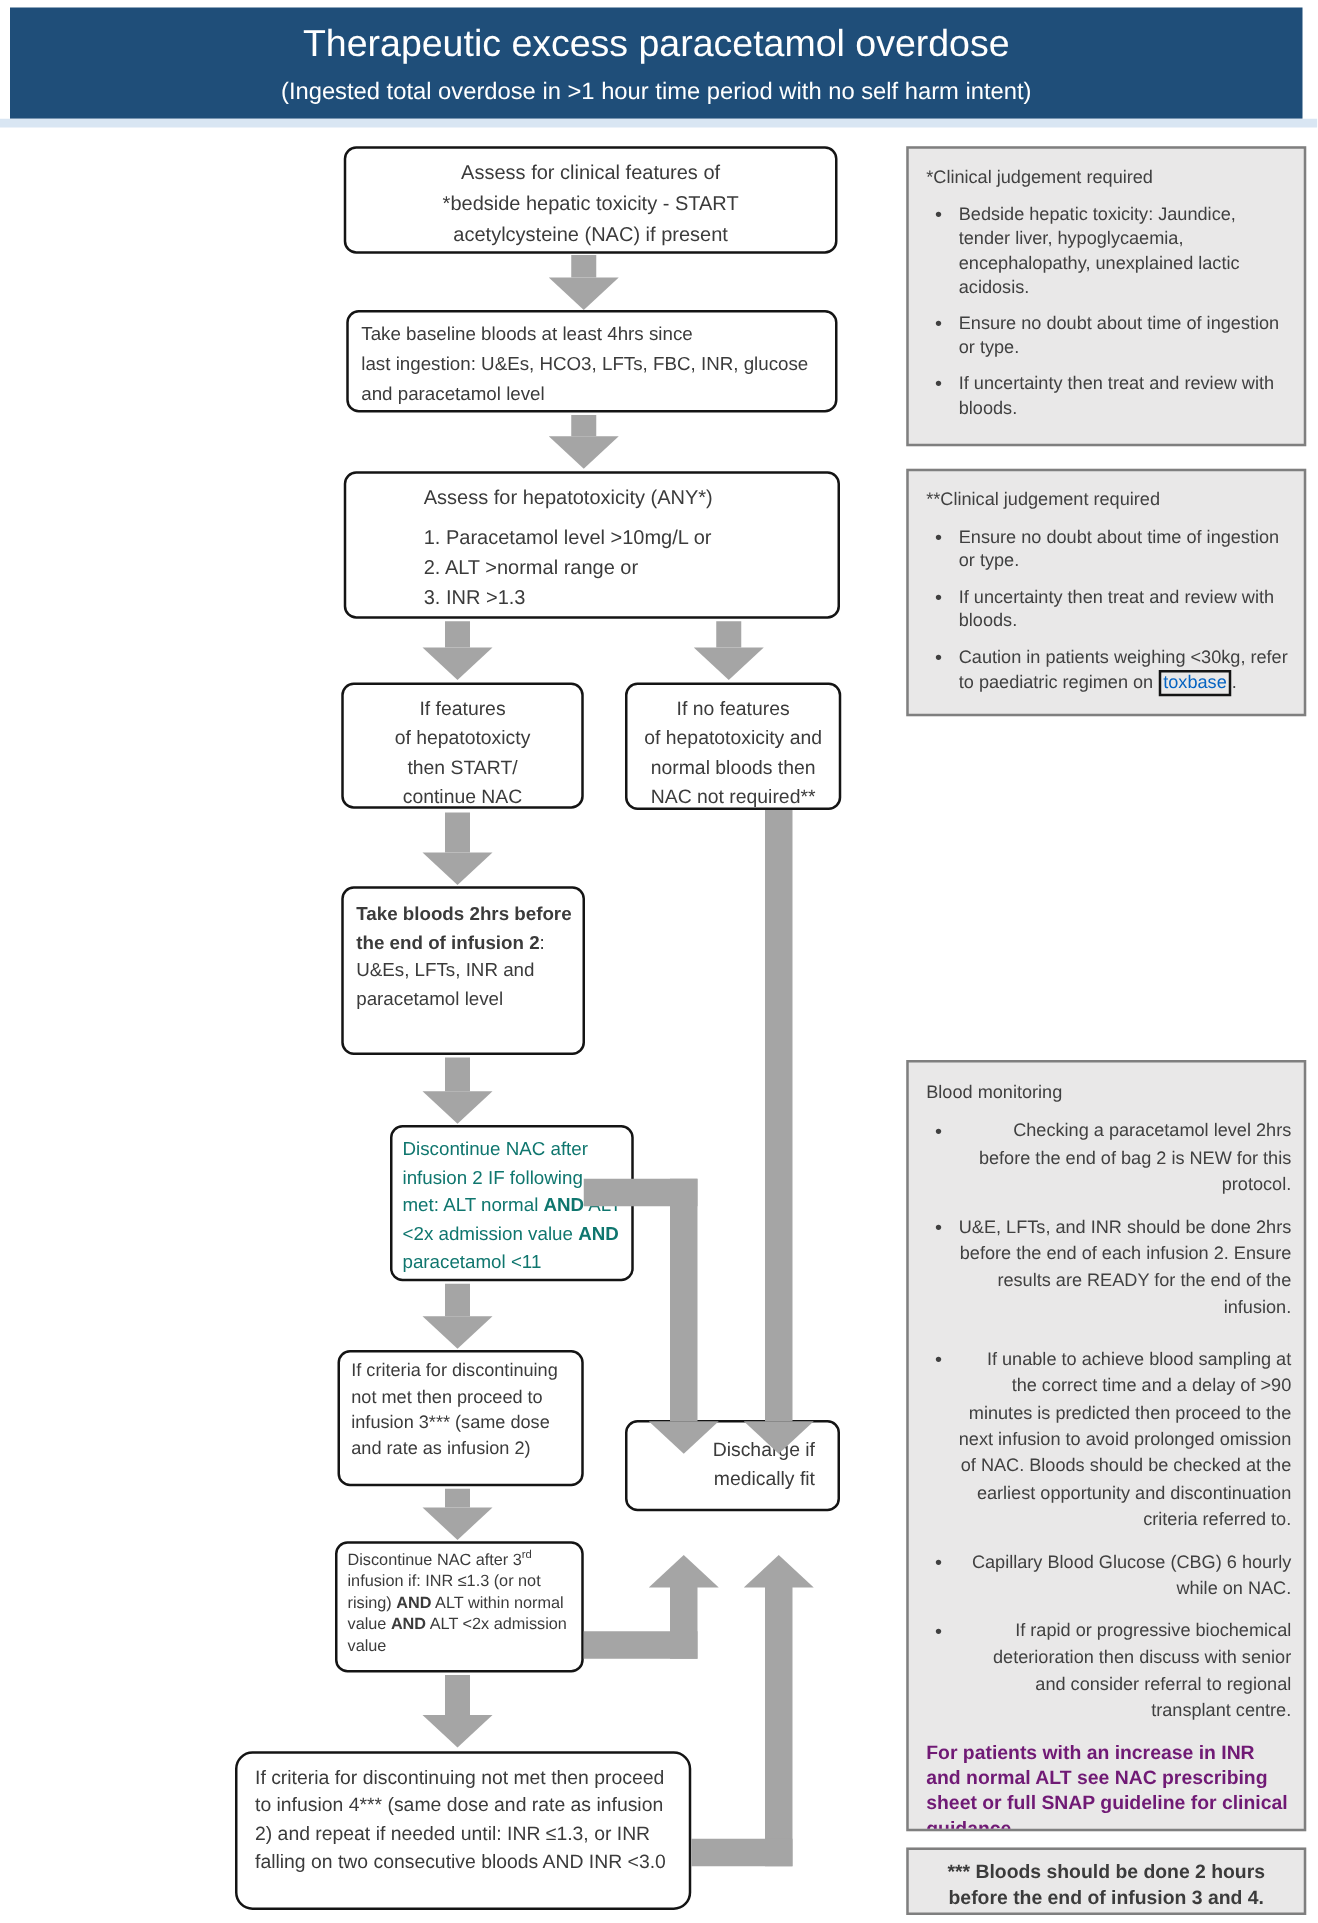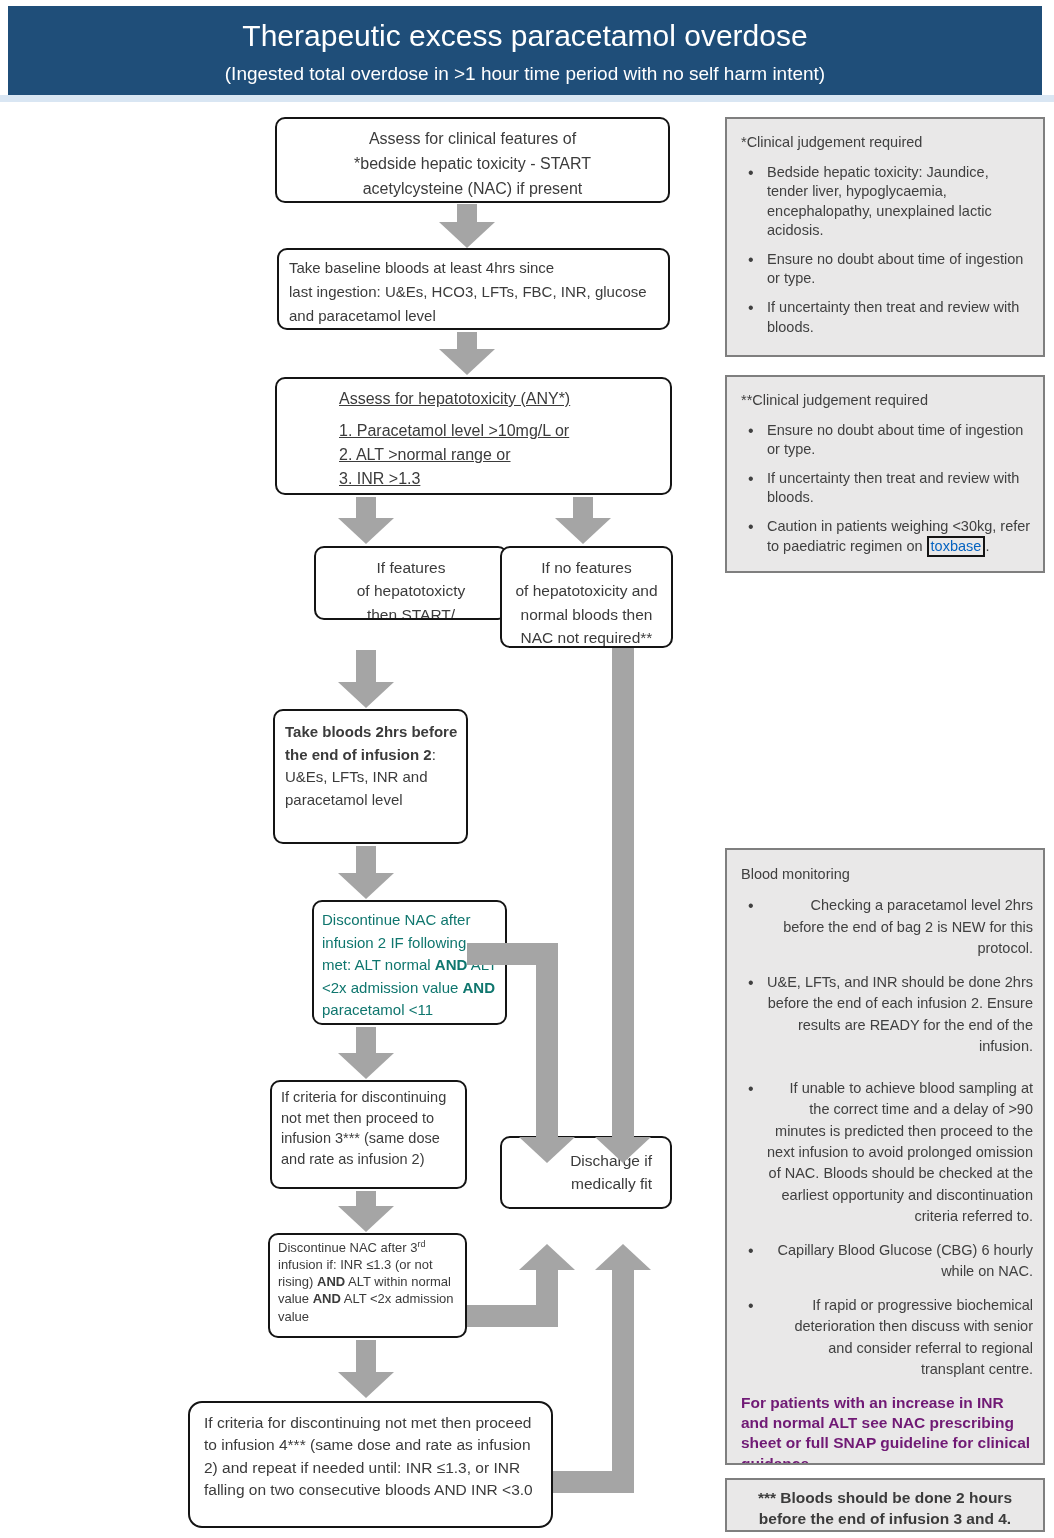--- a/index.html
+++ b/index.html
@@ -55,28 +55,28 @@
     <div>*bedside hepatic toxicity - START</div>
     <div>acetylcysteine (NAC) if present</div>
   </div>
 
   <div class="fbox" style="left:277px;top:248px;width:393px;height:82px;font-size:15px;line-height:1.6;padding:6px 8px 0 10px;white-space:nowrap;">
     <div>Take baseline bloods at least 4hrs since</div>
     <div>last ingestion: U&amp;Es, HCO3, LFTs, FBC, INR, glucose</div>
     <div>and paracetamol level</div>
   </div>
 
-  <div class="fbox" style="left:275px;top:377px;width:397px;height:118px;font-size:16px;line-height:1.5;padding:8px 8px 0 62px;text-decoration:underline;">
+  <div class="fbox" style="left:275px;top:377px;width:397px;height:118px;font-size:16px;line-height:1.5;padding:8px 8px 0 62px;">
     <div style="margin-bottom:8px;">Assess for hepatotoxicity (ANY*)</div>
     <div>1. Paracetamol level &gt;10mg/L or</div>
     <div>2. ALT &gt;normal range or</div>
     <div>3. INR &gt;1.3</div>
   </div>
 
-  <div class="fbox center" style="left:273px;top:546px;width:194px;height:74px;font-size:15.5px;line-height:1.5;padding-top:8px;margin-left:41px;">
+  <div class="fbox center" style="left:273px;top:546px;width:194px;height:101px;font-size:15.5px;line-height:1.5;padding-top:8px;">
     <div>If features</div>
     <div>of hepatotoxicty</div>
     <div>then START/</div>
     <div>continue NAC</div>
   </div>
 
   <div class="fbox center" style="left:500px;top:546px;width:173px;height:102px;font-size:15.5px;line-height:1.5;padding-top:8px;">
     <div>If no features</div>
     <div>of hepatotoxicity and</div>
     <div>normal bloods then</div>

